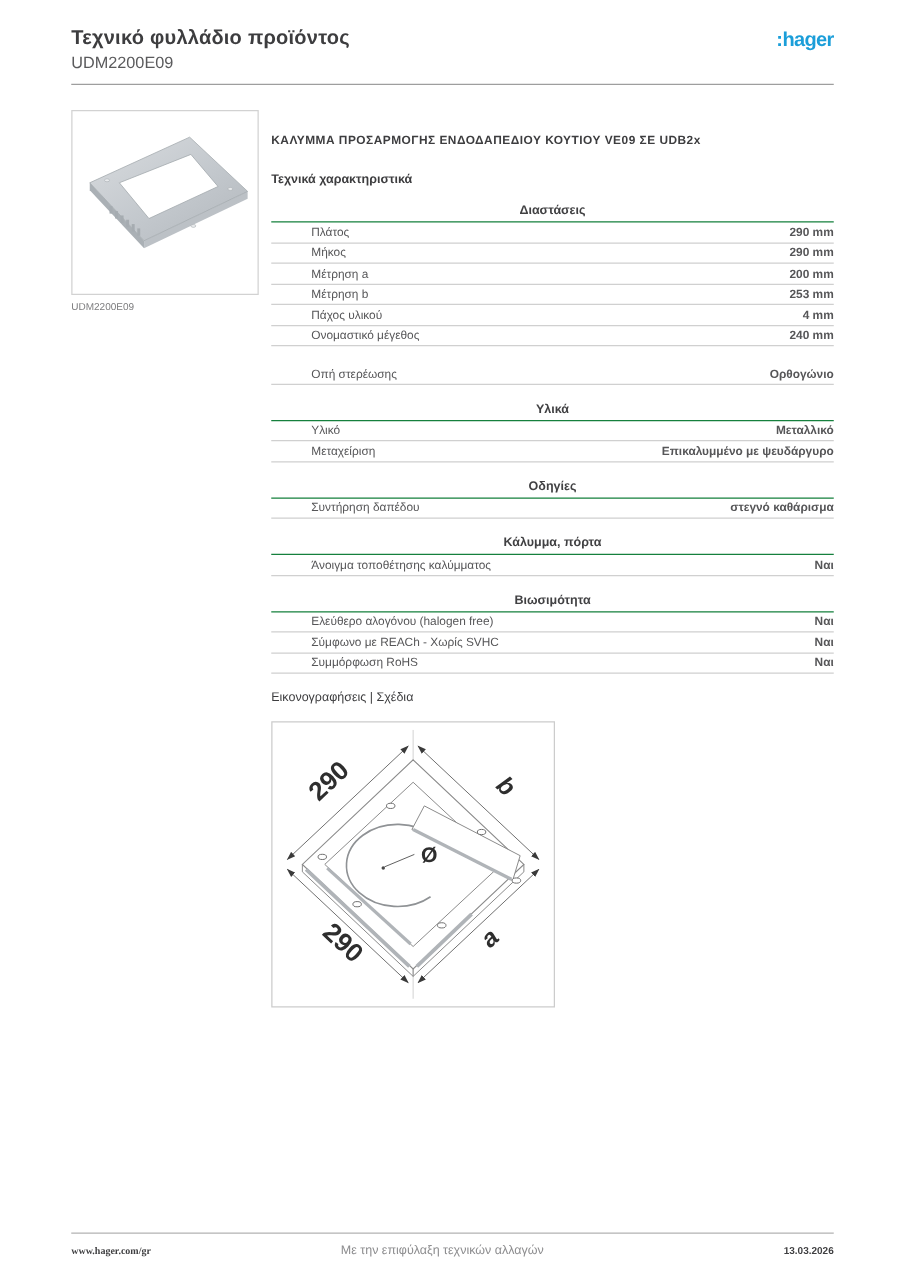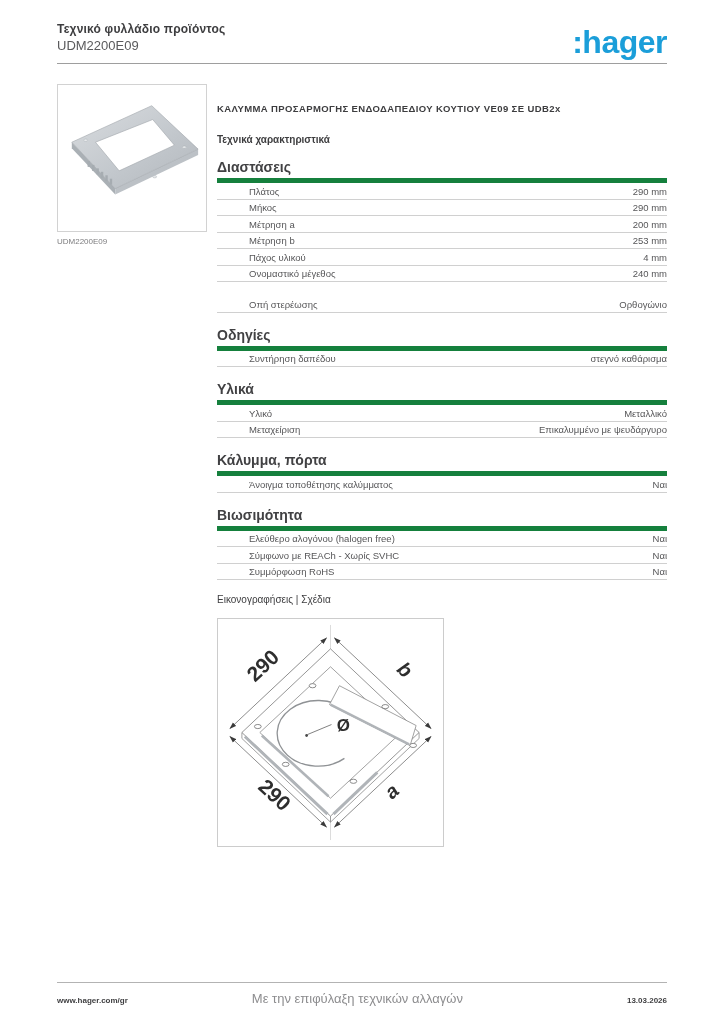--- a/index.html
+++ b/index.html
@@ -5,62 +5,62 @@
   * { margin:0; padding:0; box-sizing:border-box; }
   html,body { background:#ffffff; }
   body {
     width:724px; height:1024px; position:relative; overflow:hidden;
     font-family:"Liberation Sans", sans-serif; color:#565658;
   }
   .page { position:absolute; inset:0; padding:20px 57px 0 57px; }
 
   
   .doc-header { padding-top:2px; }
-  .doc-title { font-size:12px; font-weight:bold; color:#3d3d3f; letter-spacing:.2px; }
+  .doc-title { font-size:16px; font-weight:bold; color:#3d3d3f; letter-spacing:.2px; }
   .doc-ref { font-size:13px; color:#5a5a5c; margin-top:2px; }
   .brand-logo {
     position:absolute; top:24px; right:57px;
-    font-size:32px; font-weight:bold; letter-spacing:-0.5px;
+    font-size:16px; font-weight:bold; letter-spacing:-0.5px;
   }
   .header-divider { border:none; border-top:1px solid #9e9e9e; margin-top:10px; }
 
   
   .main { display:flex; gap:10px; margin-top:20px; }
   .left-col { width:150px; flex:0 0 150px; }
   .photo-box { width:150px; height:148px; border:1px solid #d2d2d2; background:#fff; }
   .photo-caption { font-size:8px; color:#7c7c7e; margin-top:5px; }
 
   .right-col { flex:1; min-width:0; }
   .product-heading { font-size:9.5px; font-weight:bold; color:#3d3d3f; letter-spacing:.4px; margin-top:19px; }
   .specs-title { font-size:10px; font-weight:bold; color:#3d3d3f; margin-top:20px; }
 
   .spec-section { margin-top:14px; }
   .spec-heading {
-    font-size:14px; font-weight:bold; color:#414143;
-    padding-bottom:3px; border-bottom:5px solid #15803d;
+    font-size:10px; font-weight:bold; color:#414143;
+    padding-bottom:3px; border-bottom:1px solid #15803d;text-align:center;
   }
   .spec-row {
     display:flex; justify-content:space-between; align-items:baseline;
     font-size:9.5px; color:#565658;
     padding:2.5px 0 2px 0; border-bottom:1px solid #d0d0d0;
   }
   .spec-row .lbl { white-space:nowrap;padding-left:32px; }
-  .spec-row .val { white-space:nowrap; text-align:right; padding-left:10px; }
+  .spec-row .val { white-space:nowrap; text-align:right; padding-left:10px;font-weight:bold; }
 
   .illustrations-title { font-size:10px; font-weight:normal; color:#3d3d3f; margin-top:14px; }
   .drawing-box { width:227px; height:229px; border:1px solid #cccccc; margin-top:13px; background:#fff; }
 
   
   .footer {
     position:absolute; left:57px; right:57px; bottom:18px;
     border-top:1px solid #b3b3b3; padding-top:8px;
     display:flex; justify-content:space-between; align-items:baseline;
   }
-  .footer-site { font-size:8px; font-weight:bold; color:#3f3f41; }
-  .footer-disclaimer { font-size:13px; color:#8d8d8f; }
+  .footer-site { font-size:8px; font-weight:bold; color:#3f3f41;font-family:Liberation Serif, serif; }
+  .footer-disclaimer { font-size:10px; color:#8d8d8f; }
   .footer-date { font-size:8px; font-weight:bold; color:#3f3f41;margin-left:40px; }
 
   .dim-label { font-size:21px; fill:#2e2e2e; font-weight:600; }
   .dim-letter { font-size:20px; fill:#2e2e2e; font-style:italic; font-weight:600; }
   .dia-label { font-size:17px; fill:#2e2e2e; font-weight:600; }
 </style>
 </head>
 <body>
 
 <div class="page">
@@ -137,35 +137,35 @@
               <span class="val">240 mm</span>
             </div>
           </div>
           <div class="spec-section">
             <div class="spec-row">
               <span class="lbl">Οπή στερέωσης</span>
               <span class="val">Ορθογώνιο</span>
             </div>
           </div>
           <div class="spec-section">
+            <div class="spec-heading">Υλικά</div>
+            <div class="spec-row">
+              <span class="lbl">Υλικό</span>
+              <span class="val">Μεταλλικό</span>
+            </div>
+            <div class="spec-row">
+              <span class="lbl">Μεταχείριση</span>
+              <span class="val">Επικαλυμμένο με ψευδάργυρο</span>
+            </div>
+          </div>
+          <div class="spec-section">
             <div class="spec-heading">Οδηγίες</div>
             <div class="spec-row">
               <span class="lbl">Συντήρηση δαπέδου</span>
               <span class="val">στεγνό καθάρισμα</span>
-            </div>
-          </div>
-          <div class="spec-section">
-            <div class="spec-heading">Υλικά</div>
-            <div class="spec-row">
-              <span class="lbl">Υλικό</span>
-              <span class="val">Μεταλλικό</span>
-            </div>
-            <div class="spec-row">
-              <span class="lbl">Μεταχείριση</span>
-              <span class="val">Επικαλυμμένο με ψευδάργυρο</span>
             </div>
           </div>
           <div class="spec-section">
             <div class="spec-heading">Κάλυμμα, πόρτα</div>
             <div class="spec-row">
               <span class="lbl">Άνοιγμα τοποθέτησης καλύμματος</span>
               <span class="val">Ναι</span>
             </div>
           </div>
           <div class="spec-section">

